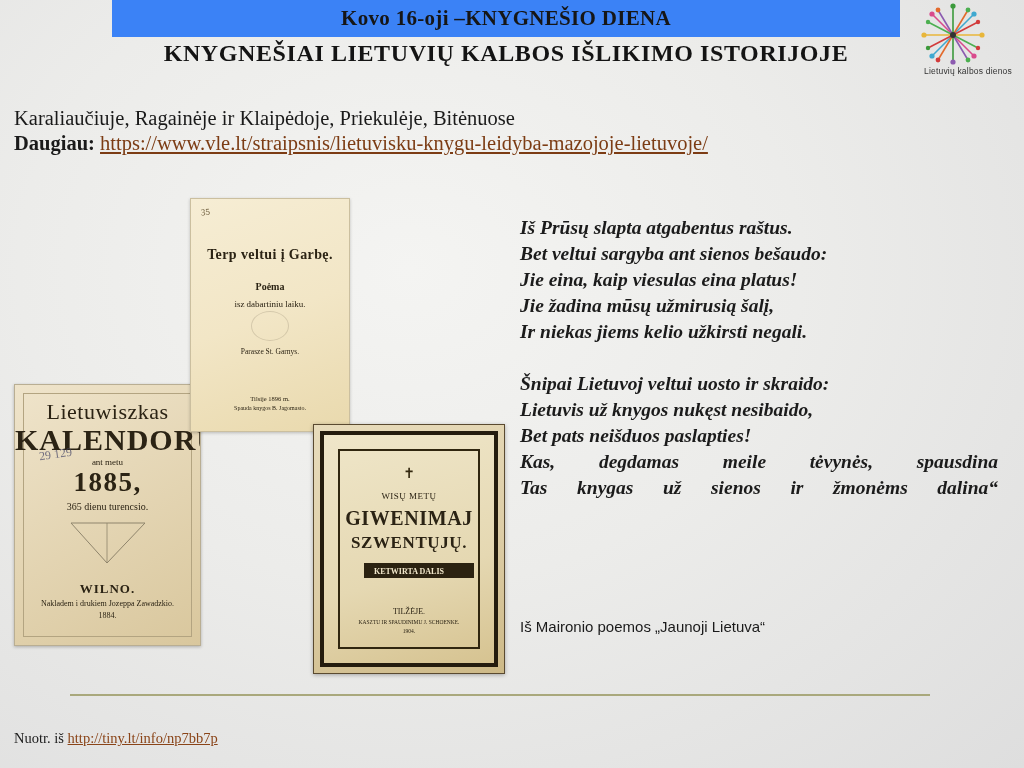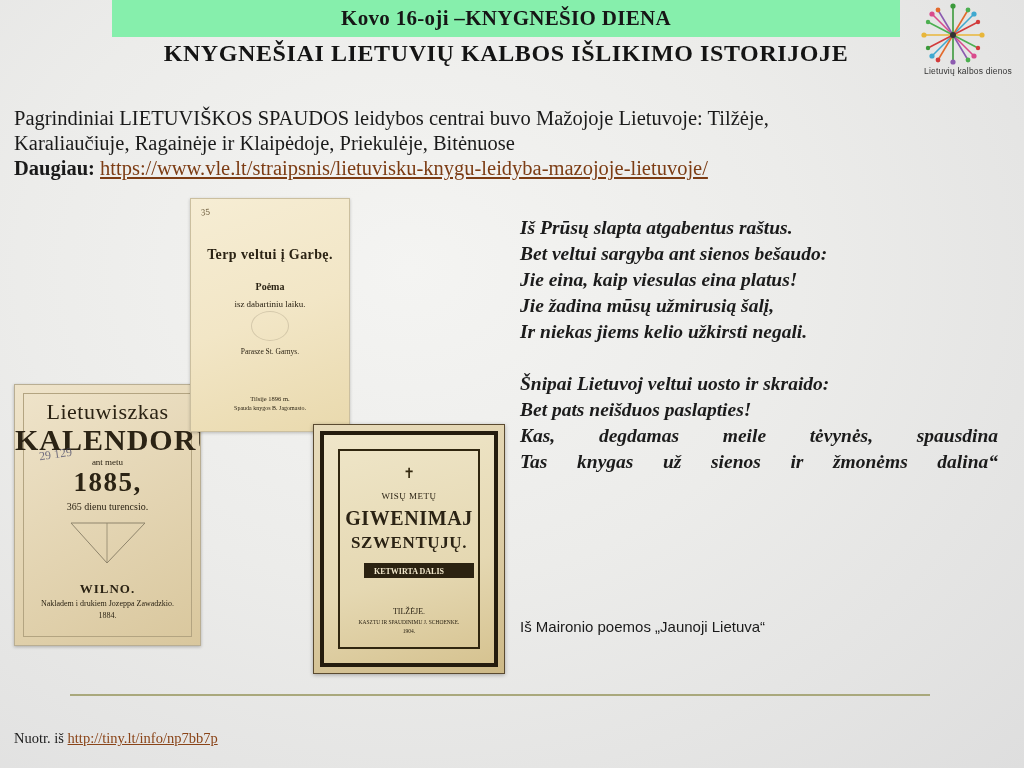--- a/index.html
+++ b/index.html
@@ -22,21 +22,21 @@
     top: 0;
     width: 1024px;
     height: 92px;
   }
   .title-bar {
     position: absolute;
     left: 112px;
     top: 0;
     width: 788px;
     height: 37px;
-    background: #86efac;
+    background: #3b82f6;
   }
   .title-bar .t {
     color: #161616;
     font-family: "Liberation Serif", serif;
     font-weight: bold;
     font-size: 21px;
     text-align: center;
     line-height: 37px;
     letter-spacing: 0.3px;
   }
@@ -320,21 +320,20 @@
         <circle cx="84" cy="20" r="2.2" fill="#d23b3b"></circle>
         <circle cx="34" cy="46" r="2.2" fill="#3b9a3b"></circle>
         <circle cx="59" cy="33" r="3" fill="#333"></circle>
       </g>
     </svg>
     <div class="logo-caption">Lietuvių kalbos dienos</div>
   </div>
 </div>
 
 <div class="intro">
-  <span class="line">Pagrindiniai  LIETUVIŠKOS SPAUDOS leidybos centrai buvo Mažojoje Lietuvoje: Tilžėje,</span>
   <span class="line">Karaliaučiuje, Ragainėje  ir Klaipėdoje, Priekulėje, Bitėnuose</span>
   <span class="line">
     <span class="daugiau-label">Daugiau:</span>
     <a class="link" href="#">https://www.vle.lt/straipsnis/lietuvisku-knygu-leidyba-mazojoje-lietuvoje/</a>
   </span>
 </div>
 
 <div class="img-frame img-kalendorius">
   <div class="k-inner-border"></div>
   <div class="book-text k1">Lietuwiszkas</div>
@@ -381,20 +380,21 @@
 </div>
 
 <div class="poem">
   <div>Iš Prūsų slapta atgabentus raštus.</div>
   <div>Bet veltui sargyba ant sienos bešaudo:</div>
   <div>Jie eina, kaip viesulas eina platus!</div>
   <div>Jie žadina mūsų užmirusią šalį,</div>
   <div>Ir niekas jiems kelio užkirsti negali.</div>
 
   <div class="stanza2">Šnipai Lietuvoj veltui uosto ir skraido:</div>
+  <div>Lietuvis už knygos nukęst nesibaido,</div>
   <div>Bet pats neišduos paslapties!</div>
   <div class="justified">Kas, degdamas meile tėvynės, spausdina</div>
   <div class="justified">Tas knygas už sienos ir žmonėms dalina“</div>
 </div>
 
 <div class="poem-source">Iš Maironio poemos „Jaunoji Lietuva“</div>
 
 <div class="divider"></div>
 <div class="footer">
   <span>Nuotr. iš</span>

